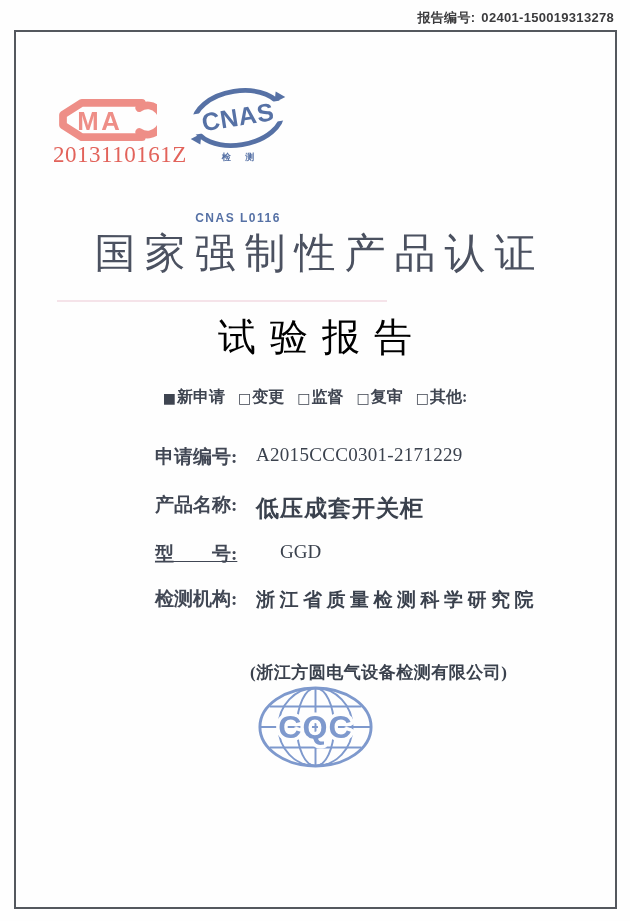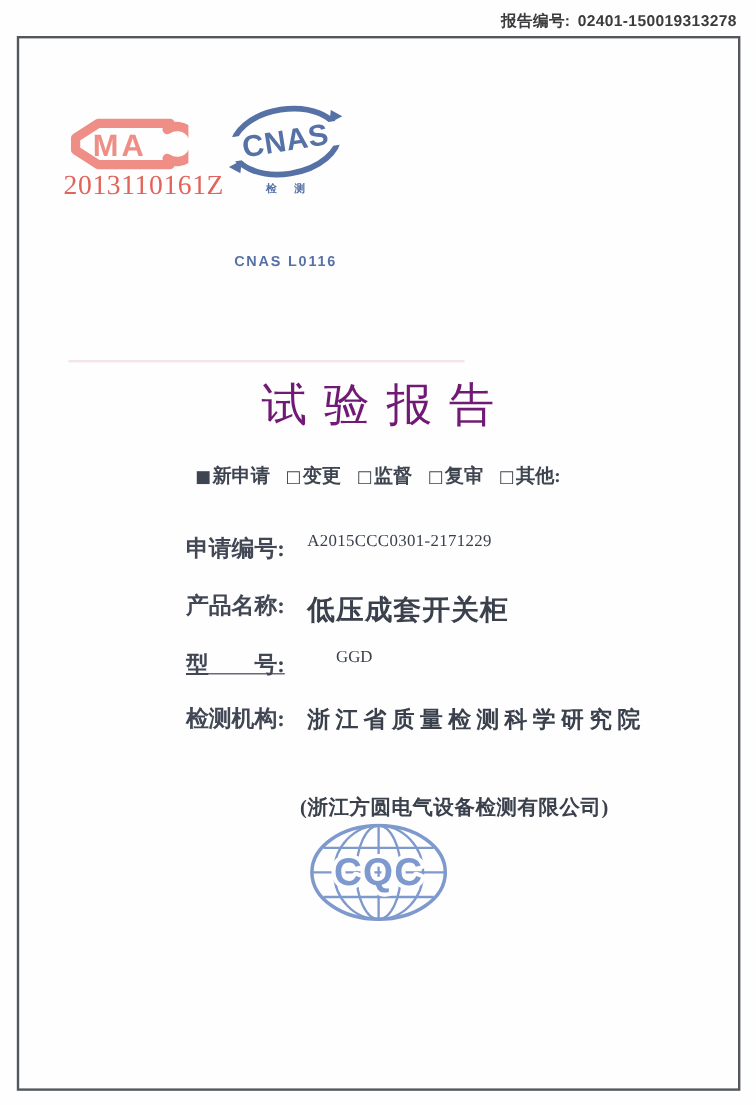--- a/index.html
+++ b/index.html
@@ -56,38 +56,38 @@
     text-align:center; font-size:41px; letter-spacing:9px;
     color:#4b5160; white-space:nowrap; text-indent:9px;
   }
   .scan-line {
     position:absolute; left:57px; top:300px; width:330px; height:2px;
     background:rgba(231,183,201,0.38);
   }
   .title-sub {
     position:absolute; left:0; top:312px; width:630px;
     text-align:center; font-size:38px; letter-spacing:14px;
-    color:#701a75; white-space:nowrap; text-indent:14px;
+    color:#000000; white-space:nowrap; text-indent:14px;
   }
   
   .check-row {
     position:absolute; left:0; top:387px; width:630px;
     display:flex; justify-content:center; gap:13px;
     font-size:16px; font-weight:bold; color:#3e4450; white-space:nowrap;
   }
   .check-item { display:inline-flex; align-items:center; }
   .check-glyph { font-family:"DejaVu Sans", sans-serif; font-size:14px; margin-right:1px; }
   
   .field-label {
     position:absolute; left:155px;
     font-size:19px; font-weight:bold; color:#414754; white-space:nowrap;
   }
   .field-value {
     position:absolute; left:256px;
-    font-size:14px; color:#3a414d; white-space:nowrap;
+    font-size:19px; color:#3a414d; white-space:nowrap;
     font-family:"Liberation Serif", serif;
   }
   .row1 { top:444px; }
   .v-row1 { top:444px; letter-spacing:0.3px; }
   .row2 { top:492px; }
   .v-row2 { top:493px; font-size:23px; font-weight:bold; letter-spacing:1px; }
   .row3 { top:541px;text-decoration:underline; }
   .v-row3 { top:541px;margin-left:24px; }
   .row4 { top:586px; }
   .v-row4 { top:587px; font-size:19px; font-weight:bold; letter-spacing:4.5px; }
@@ -118,20 +118,21 @@
       <ellipse cx="52" cy="33" rx="46" ry="28" fill="none" stroke="#5671a5" stroke-width="5"></ellipse>
       <polygon points="95,12 104,19 92,23" fill="#5671a5"></polygon>
       <polygon points="9,54 0,47 12,43" fill="#5671a5"></polygon>
       <rect x="-4" y="22" width="112" height="21" fill="#fefefe"></rect>
       <text x="52" y="41" text-anchor="middle" font-family="Liberation Sans, sans-serif" font-size="26" font-weight="bold" letter-spacing="0.5" fill="#5671a5">CNAS</text>
     </g>
   </svg>
   <div class="cnas-caption">检 测</div>
   <div class="cnas-accreditation">CNAS L0116</div>
 
+  <div class="title-main">国家强制性产品认证</div>
   <div class="scan-line"></div>
   <div class="title-sub">试验报告</div>
 
   <div class="check-row">
     <span class="check-item">
         <span class="check-glyph">■</span>
         <span>新申请</span>
       </span>
     <span class="check-item">
         <span class="check-glyph">□</span>

